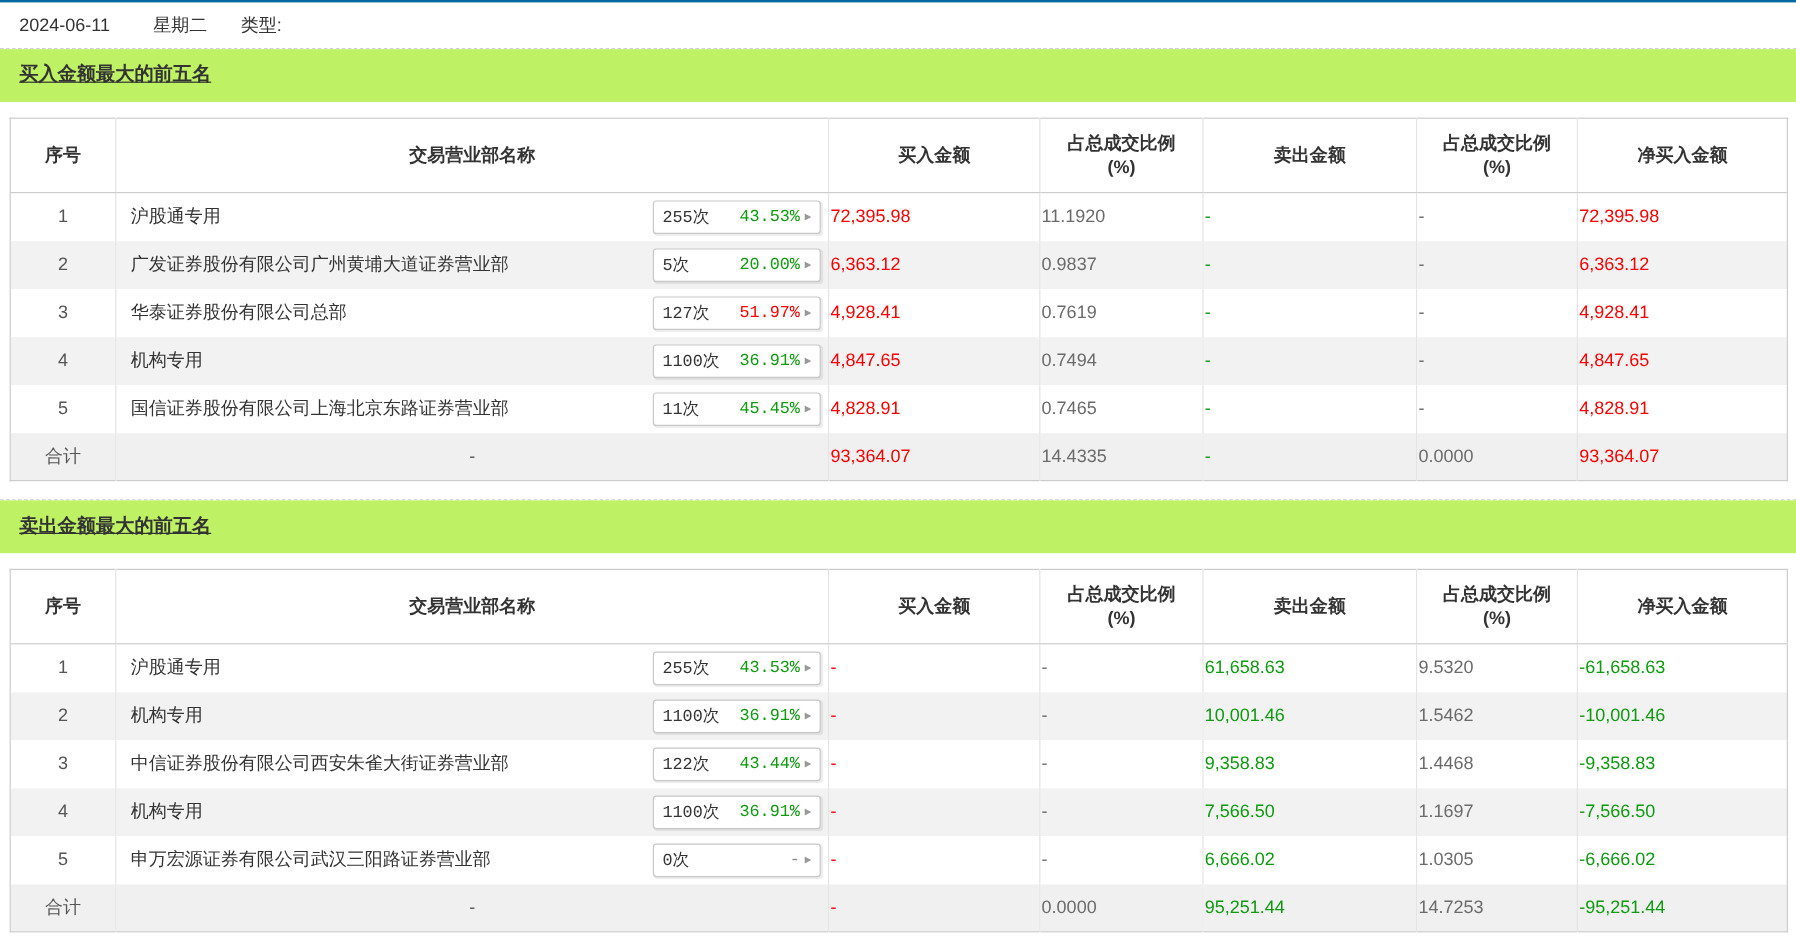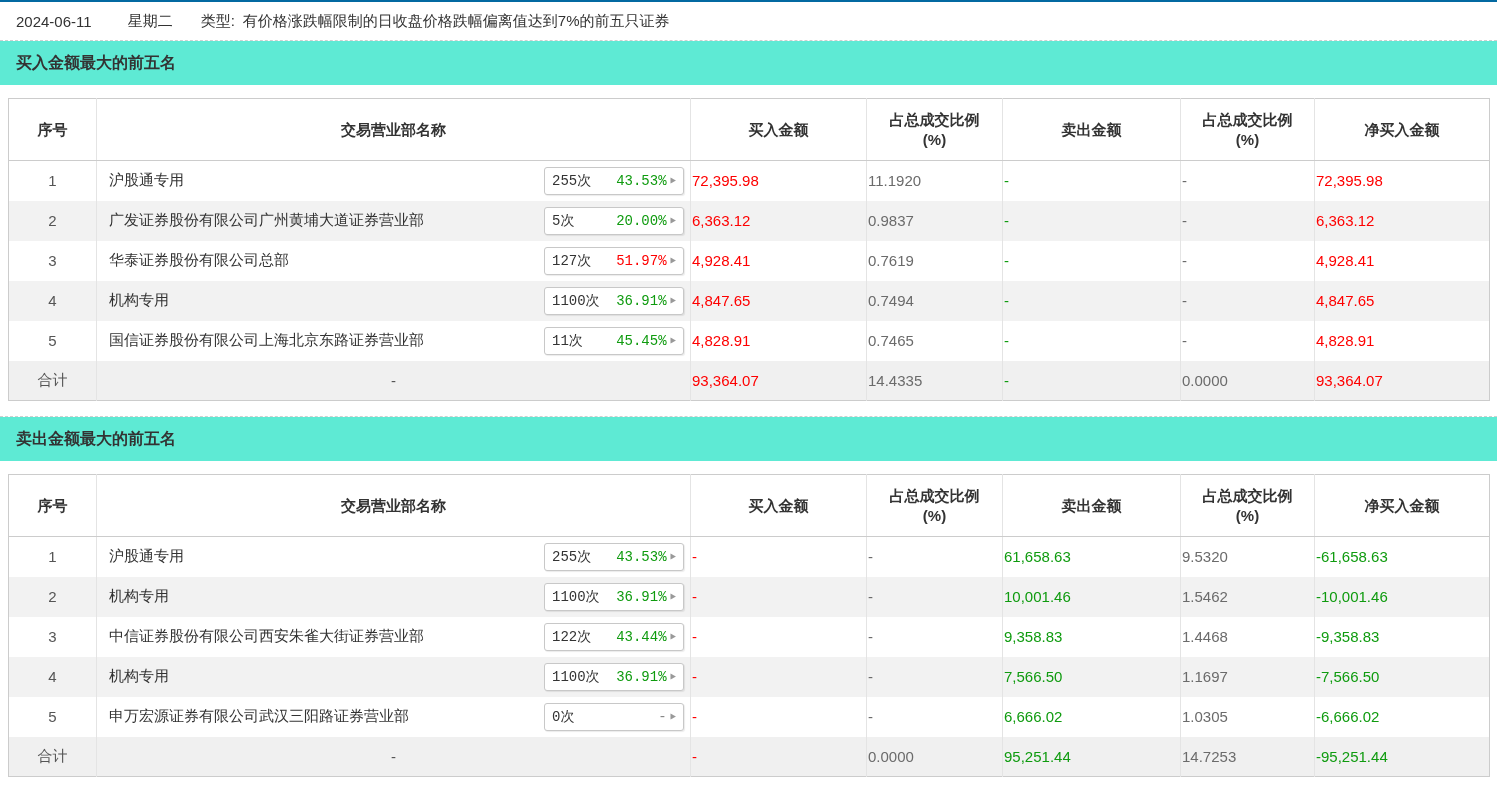--- a/index.html
+++ b/index.html
@@ -4,22 +4,22 @@
 <style>
   * { box-sizing: border-box; }
   html,body { margin:0; padding:0; background:#fff; width:1497px;
     font-family:"Liberation Sans","DejaVu Sans",sans-serif; }
   .topbar { height:40px; display:flex; align-items:center; padding:0 16px;
     border-top:2px solid #0369a1; background:#fff; font-size:15px; color:#333; }
   .topbar .date { margin-right:36px; }
   .topbar .weekday { margin-right:28px;font-family:Liberation Serif, serif; }
   .topbar .type-label { margin-right:8px; }
   .dashed-divider { border-top:1px dashed #cfcfcf; height:0; }
-  .section-title { background:#5eead4; font-weight:bold; font-size:16px;
-    color:#333; padding:12px 16px; line-height:20px; }
+  .section-title { background:#bef264; font-weight:bold; font-size:16px;
+    color:#333; padding:12px 16px; line-height:20px;text-decoration:underline; }
   table.lhb { width:1481px; margin:13px 8px 15px 8px; border-collapse:collapse;
     table-layout:fixed; background:#fff; border:1px solid #ccc; }
   th, td { border-right:1px solid #e4e4e4; overflow:hidden; white-space:nowrap; }
   th:last-child, td:last-child { border-right:none; }
   thead th { height:62px; font-size:15px; font-weight:bold; color:#333;
     text-align:center; border-bottom:1px solid #ccc; background:#fff; line-height:20px; }
   tbody td { height:40px; font-size:15px; color:#333; }
   tr.striped { background:#f2f2f2; }
   tr.total-row { background:#f0f0f0; }
   td.seq { text-align:center; color:#555; }
@@ -42,21 +42,20 @@
   .pc-red { color:#fe0000; }
   .pc-gray { color:#888; }
 </style>
 </head>
 <body>
 
 <div class="topbar">
   <span class="date">2024-06-11</span>
   <span class="weekday">星期二</span>
   <span class="type-label">类型:</span>
-  <span class="type-text">有价格涨跌幅限制的日收盘价格跌幅偏离值达到7%的前五只证券</span>
 </div>
 
 <div class="dashed-divider"></div>
 <div class="section-title">买入金额最大的前五名</div>
 
 <table class="lhb">
   <colgroup>
     <col style="width:88px">
       <col style="width:594px">
       <col style="width:176px">

